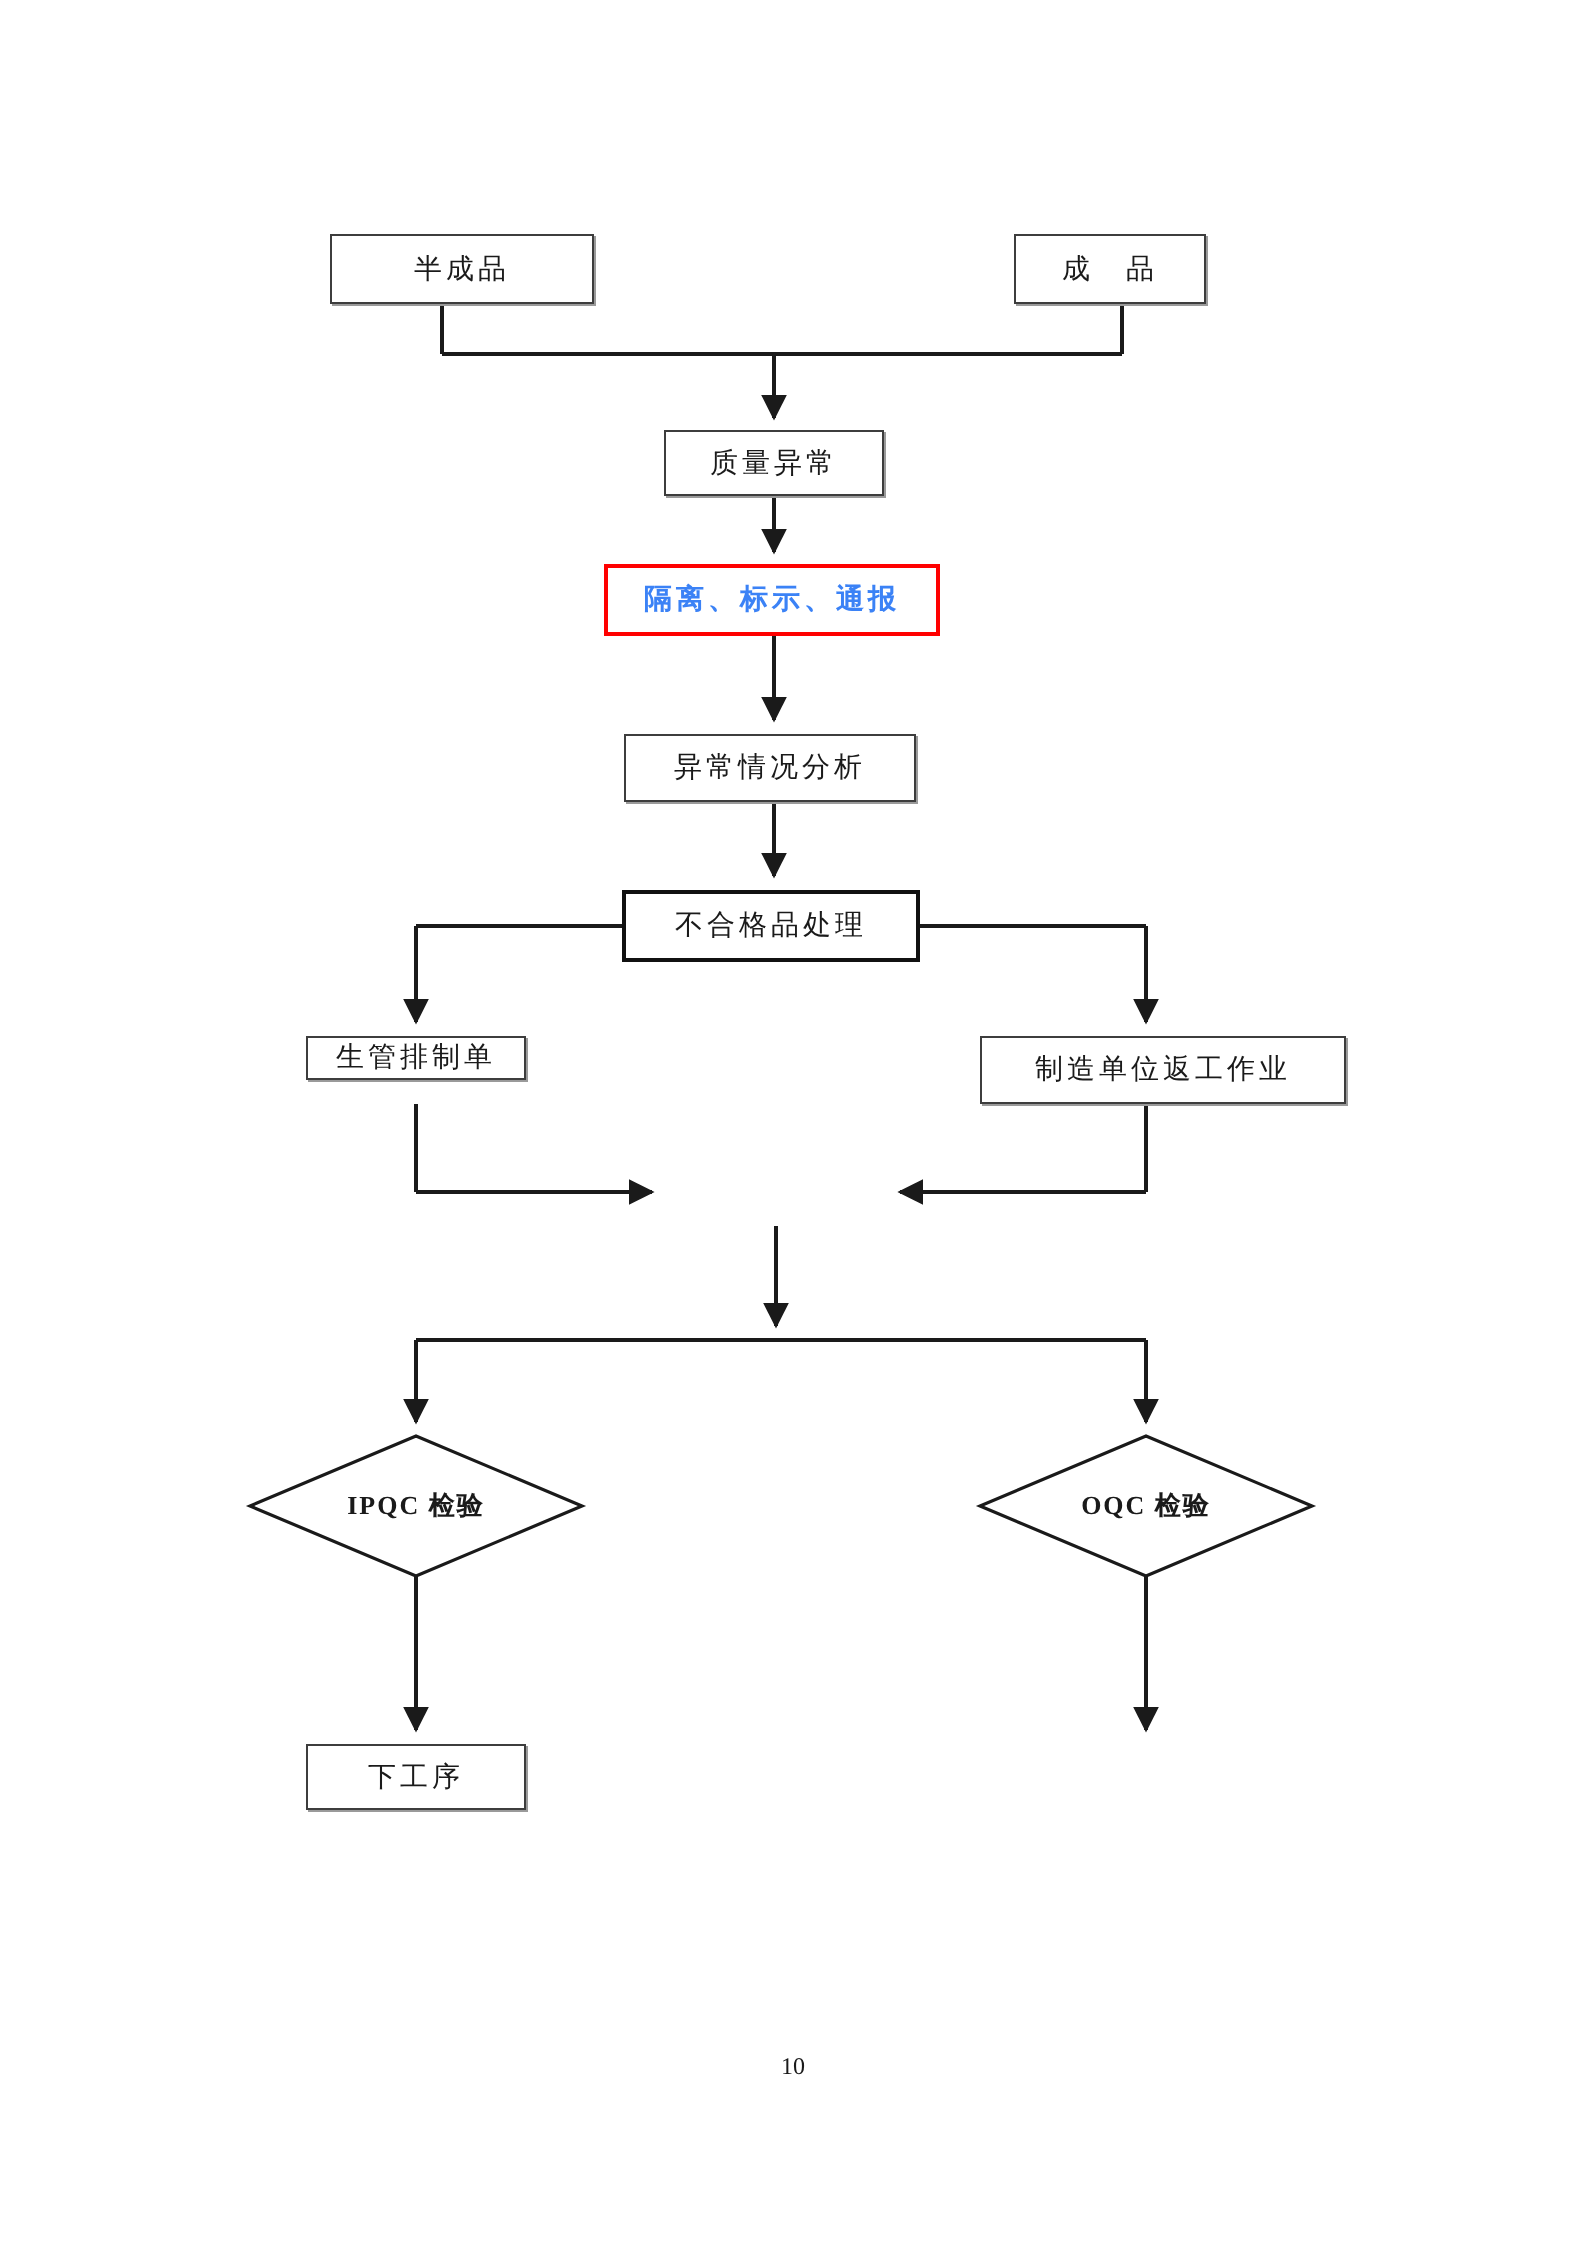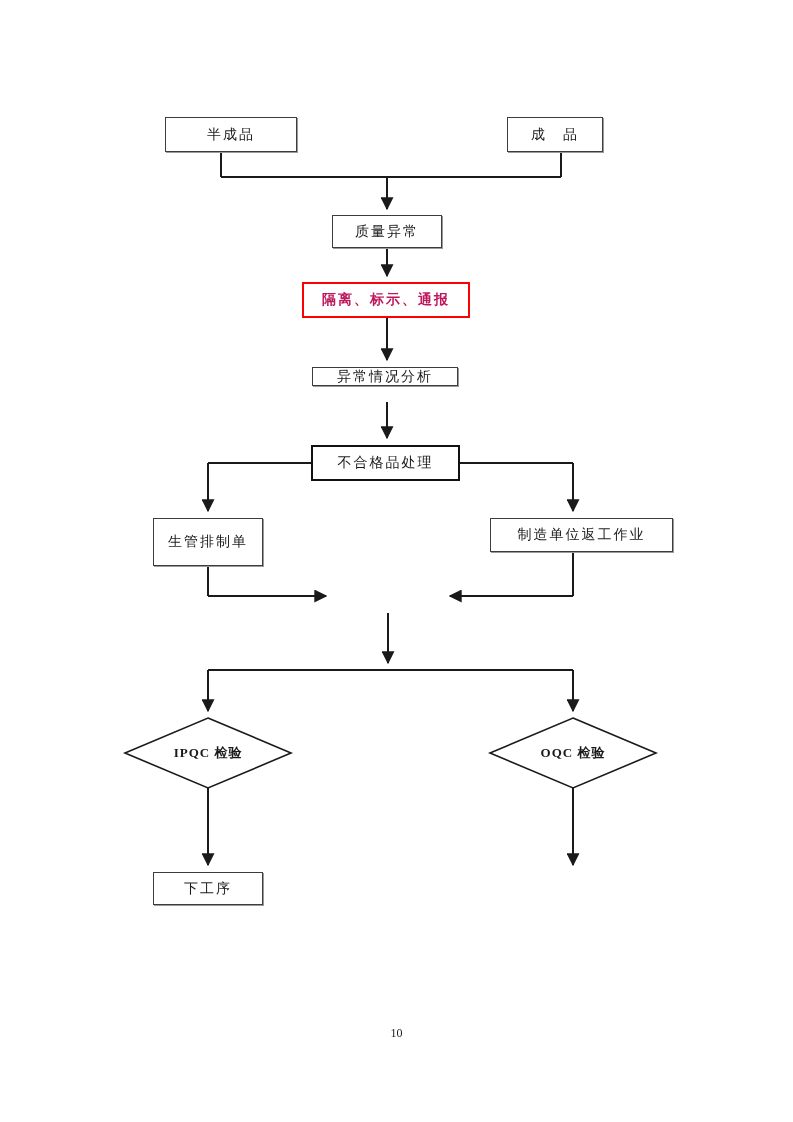--- a/index.html
+++ b/index.html
@@ -18,21 +18,21 @@
     display:flex;align-items:center;justify-content:center;
     background:#ffffff;
     border:1px solid #3d3d3d;
     box-shadow:1px 1px 0 #9a9a9a;
     font-size:14px;
     letter-spacing:2px;
     white-space:nowrap;
     box-sizing:border-box;
   }
   .node.bold-border{border:2px solid #111111;box-shadow:none;}
-  .node.red{border:2px solid #ff0000;color:#be185d;box-shadow:none;font-weight:bold;}
+  .node.red{border:2px solid #ff0000;color:#3b82f6;box-shadow:none;font-weight:bold;}
   .diamond-label{
     position:absolute;
     display:flex;align-items:center;justify-content:center;
     font-size:13px;font-weight:bold;
     letter-spacing:1px;
     white-space:nowrap;
     background:transparent;
   }
   .page-number{
     position:absolute;
@@ -86,25 +86,25 @@
   </svg>
 
   <div class="node" style="left:165px;top:117px;width:132px;height:35px;">半成品</div>
 
   <div class="node" style="left:507px;top:117px;width:96px;height:35px;">成　品</div>
 
   <div class="node" style="left:332px;top:215px;width:110px;height:33px;">质量异常</div>
 
   <div class="node red" style="left:302px;top:282px;width:168px;height:36px;">隔离、标示、通报</div>
 
-  <div class="node" style="left:312px;top:367px;width:146px;height:19px;">异常情况分析</div>
+  <div class="node" style="left:312px;top:367px;width:146px;height:34px;">异常情况分析</div>
 
   <div class="node bold-border" style="left:311px;top:445px;width:149px;height:36px;">不合格品处理</div>
 
-  <div class="node" style="left:153px;top:518px;width:110px;height:48px;">生管排制单</div>
+  <div class="node" style="left:153px;top:518px;width:110px;height:22px;">生管排制单</div>
 
   <div class="node" style="left:490px;top:518px;width:183px;height:34px;">制造单位返工作业</div>
 
 
   <div class="diamond-label" style="left:125px;top:736px;width:166px;height:34px;">IPQC 检验</div>
 
   <div class="diamond-label" style="left:490px;top:736px;width:166px;height:34px;">OQC 检验</div>
 
   <div class="node" style="left:153px;top:872px;width:110px;height:33px;">下工序</div>
 

